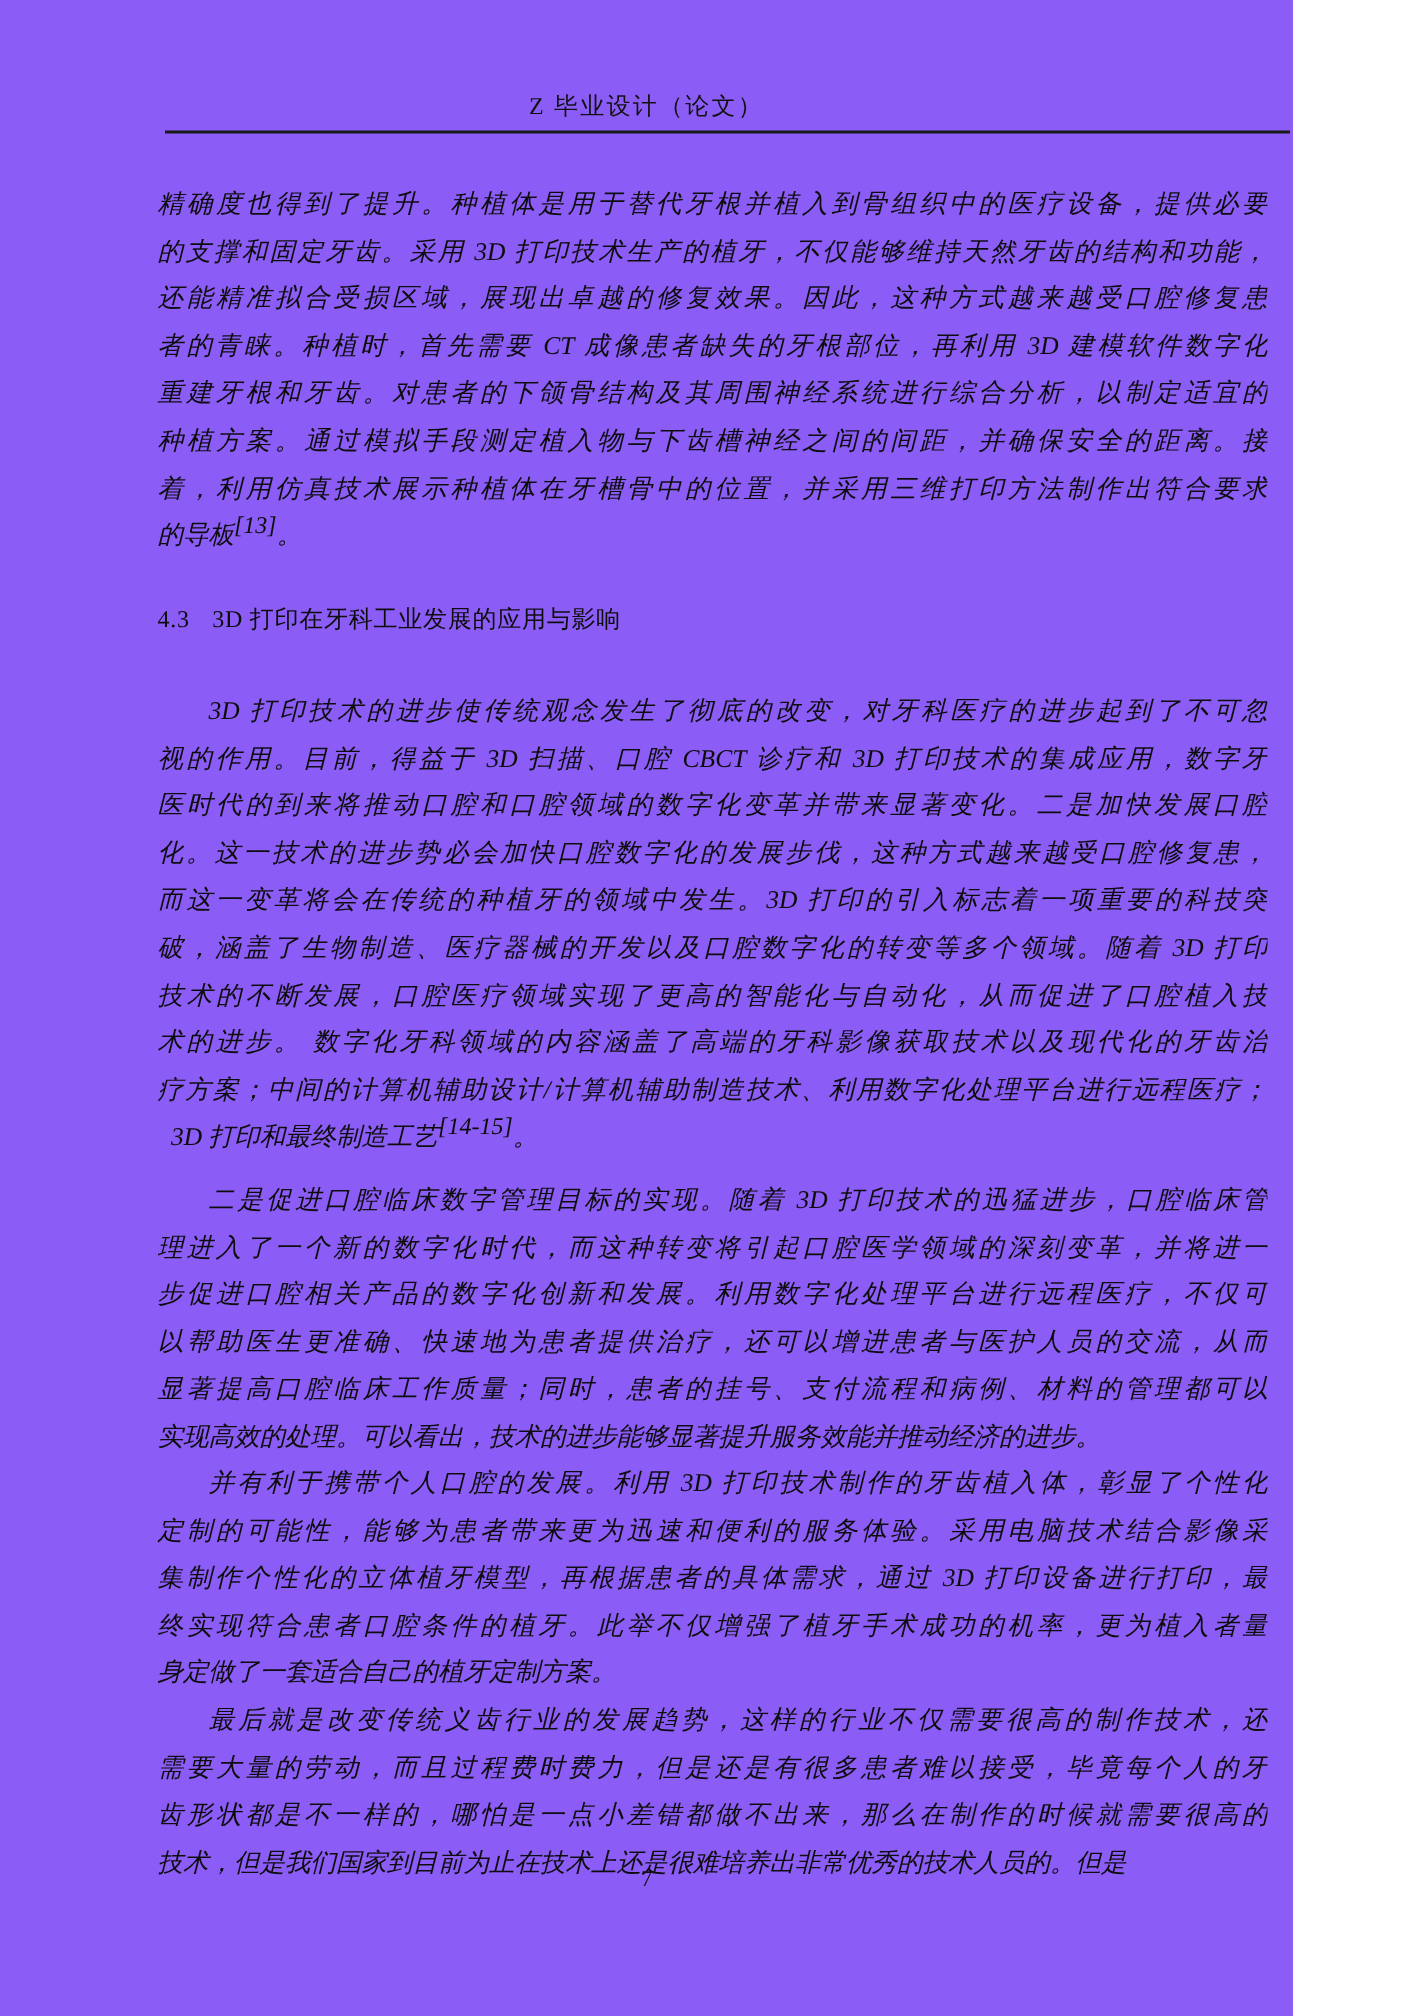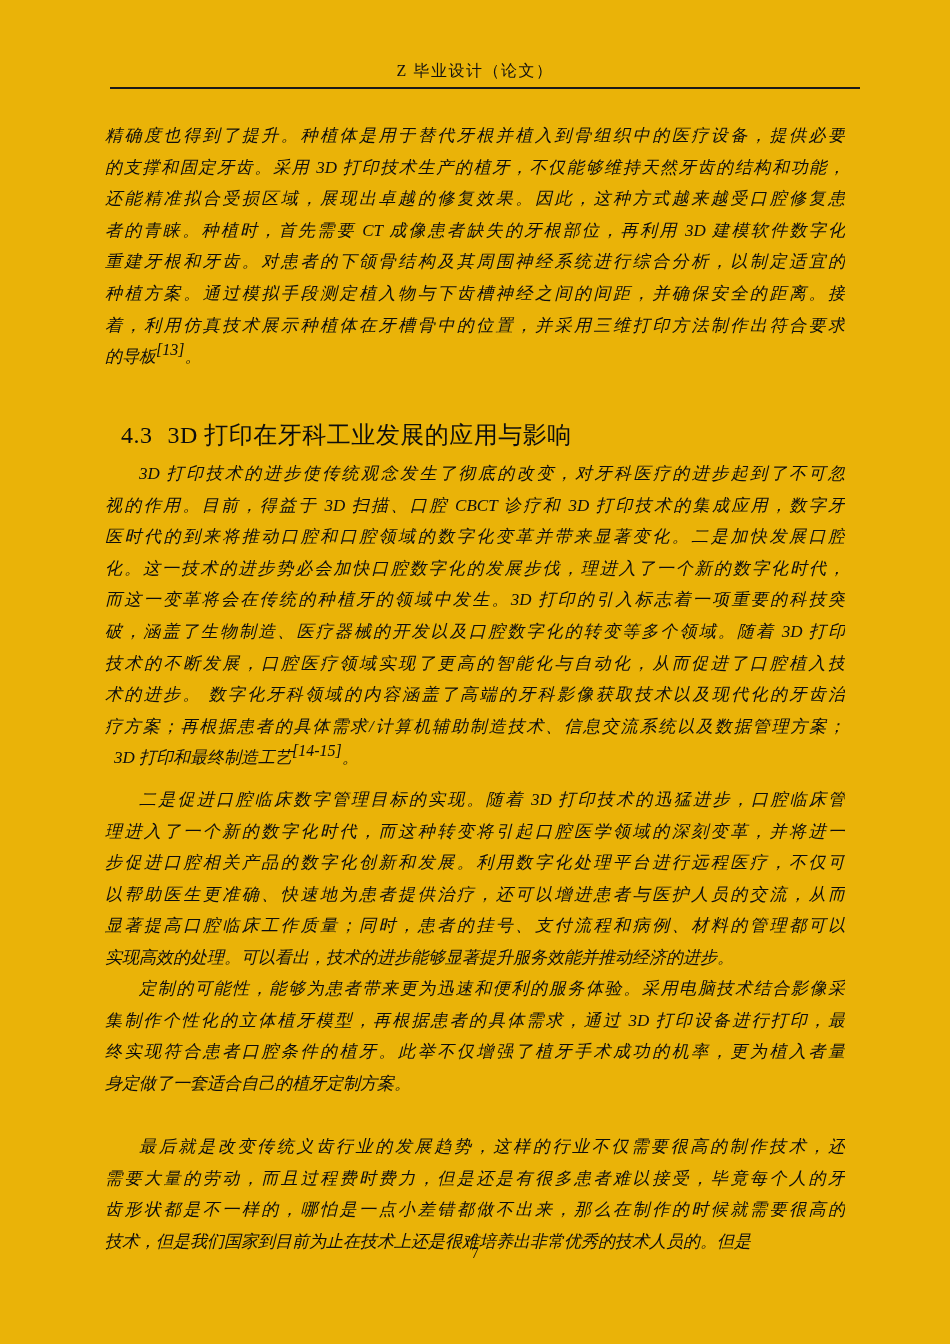--- a/index.html
+++ b/index.html
@@ -1,20 +1,20 @@
 <!DOCTYPE html>
 <html lang="zh"><head>
 <meta charset="utf-8">
 <style>
   html, body { margin: 0; padding: 0; background: #ffffff; }
   .page {
     position: relative;
-    width: 950px;
+    width: 862px;
     height: 1344px;
-    background: #eab308;
+    background: #8b5cf6;
     color: #000000;
     font-family: "Liberation Serif", "DejaVu Serif", serif;
     overflow: hidden;
   }
   .header-title {
     position: absolute;
     top: 61px; left: 0; width: 100%;
     text-align: center;
     font-size: 16px;
     letter-spacing: 1.5px;
@@ -45,22 +45,22 @@
   .indented .line:first-child { text-indent: 34px; }
   .sm-indent { padding-left: 9px; }
   .sup {
     font-size: 16px;
     position: relative;
     top: -7px;
   }
   .section-heading {
     position: absolute;
     left: 105px; top: 403px;
-    margin: 16px;
-    font-size: 24px;
+    margin: 0;
+    font-size: 16px;
     font-weight: normal;
     color: #0d0d0d;
     letter-spacing: 0.5px;
     text-align: center;
   }
   .section-heading .num { margin-right: 15px; }
   .footer-pagenum {
     position: absolute;
     top: 1245px; left: 0; width: 100%;
     text-align: center;
@@ -95,43 +95,44 @@
     <div class="line last"><span>的导板</span><span class="sup">[13]</span><span>。</span></div>
   </div>
 
   <h2 class="section-heading"><span class="num">4.3</span><span>3D 打印在牙科工业发展的应用与影响</span></h2>
 
   <div class="para p2 indented">
     <div>
         <div class="line">3D 打印技术的进步使传统观念发生了彻底的改变，对牙科医疗的进步起到了不可忽</div>
         <div class="line">视的作用。目前，得益于 3D 扫描、口腔 CBCT 诊疗和 3D 打印技术的集成应用，数字牙</div>
         <div class="line">医时代的到来将推动口腔和口腔领域的数字化变革并带来显著变化。二是加快发展口腔</div>
-        <div class="line">化。这一技术的进步势必会加快口腔数字化的发展步伐，理进入了一个新的数字化时代，</div>
+        <div class="line">化。这一技术的进步势必会加快口腔数字化的发展步伐，这种方式越来越受口腔修复患，</div>
         <div class="line">而这一变革将会在传统的种植牙的领域中发生。3D 打印的引入标志着一项重要的科技突</div>
         <div class="line">破，涵盖了生物制造、医疗器械的开发以及口腔数字化的转变等多个领域。随着 3D 打印</div>
         <div class="line">技术的不断发展，口腔医疗领域实现了更高的智能化与自动化，从而促进了口腔植入技</div>
         <div class="line">术的进步。  数字化牙科领域的内容涵盖了高端的牙科影像获取技术以及现代化的牙齿治</div>
-        <div class="line">疗方案；再根据患者的具体需求/计算机辅助制造技术、信息交流系统以及数据管理方案；</div>
+        <div class="line">疗方案；中间的计算机辅助设计/计算机辅助制造技术、利用数字化处理平台进行远程医疗；</div>
       </div>
     <div class="line last sm-indent"><span>3D 打印和最终制造工艺</span><span class="sup">[14-15]</span><span>。</span></div>
   </div>
 
   <div class="para p3 indented">
     <div>
         <div class="line">二是促进口腔临床数字管理目标的实现。随着 3D 打印技术的迅猛进步，口腔临床管</div>
         <div class="line">理进入了一个新的数字化时代，而这种转变将引起口腔医学领域的深刻变革，并将进一</div>
         <div class="line">步促进口腔相关产品的数字化创新和发展。利用数字化处理平台进行远程医疗，不仅可</div>
         <div class="line">以帮助医生更准确、快速地为患者提供治疗，还可以增进患者与医护人员的交流，从而</div>
         <div class="line">显著提高口腔临床工作质量；同时，患者的挂号、支付流程和病例、材料的管理都可以</div>
         <div class="line last">实现高效的处理。可以看出，技术的进步能够显著提升服务效能并推动经济的进步。</div>
       </div>
   </div>
 
   <div class="para p4 indented">
     <div>
+        <div class="line">并有利于携带个人口腔的发展。利用 3D 打印技术制作的牙齿植入体，彰显了个性化</div>
         <div class="line">定制的可能性，能够为患者带来更为迅速和便利的服务体验。采用电脑技术结合影像采</div>
         <div class="line">集制作个性化的立体植牙模型，再根据患者的具体需求，通过 3D 打印设备进行打印，最</div>
         <div class="line">终实现符合患者口腔条件的植牙。此举不仅增强了植牙手术成功的机率，更为植入者量</div>
         <div class="line last">身定做了一套适合自己的植牙定制方案。</div>
       </div>
   </div>
 
   <div class="para p5 indented">
     <div>
         <div class="line">最后就是改变传统义齿行业的发展趋势，这样的行业不仅需要很高的制作技术，还</div>

